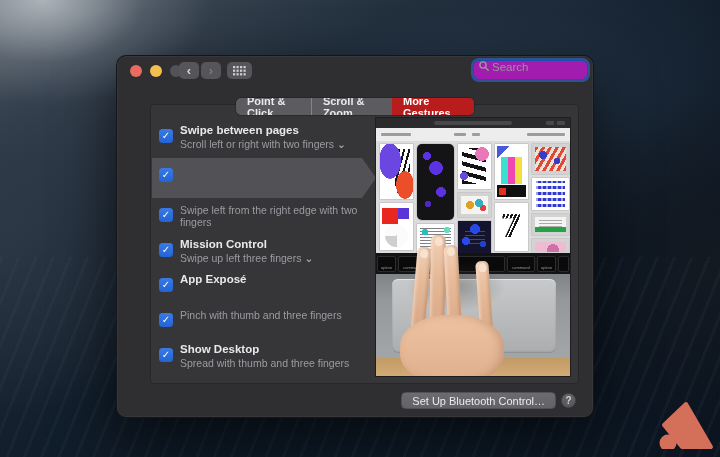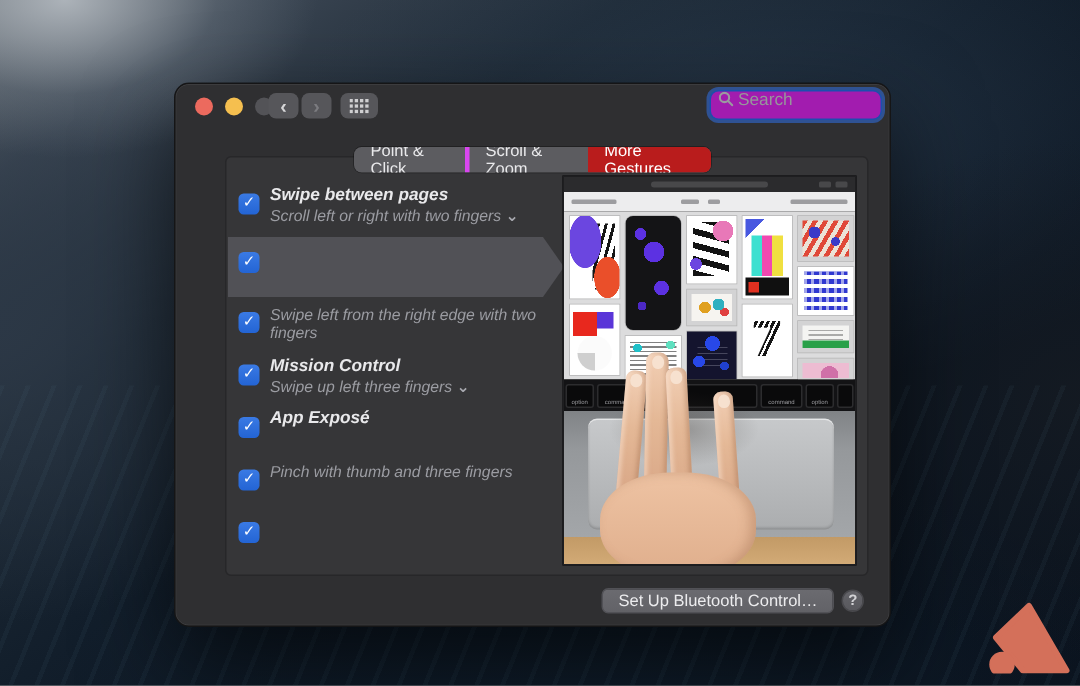--- a/index.html
+++ b/index.html
@@ -39,36 +39,36 @@
     background:#a21caf; border-radius:5px; display:flex; align-items:flex-start; padding:0 5px;
     box-shadow:0 0 0 1px #1c4fae, 0 0 0 3px rgba(47,111,228,.55); }
   .searchfield input { flex:1; min-width:0; background:transparent; border:0; outline:0;
     font-family:inherit; font-size:11.5px; color:#e8e8ea; }
   .searchfield input::placeholder { color:#96969b; }
 
   
   .tabs { position:absolute; top:42px; left:50%; transform:translateX(-50%);
     display:flex; height:17px; border-radius:5px; overflow:hidden; background:#5c5c60;
     font-size:11px; z-index:3; box-shadow:0 0 0 .5px rgba(0,0,0,.4); }
-  .tab { display:flex; align-items:center; padding:0 11px; color:#e9e9eb; font-weight:400; }
-  .tab + .tab { border-left:3px solid #d946ef; }
+  .tab { display:flex; align-items:center; padding:0 11px; color:#e9e9eb; font-weight:700; }
+  .tab + .tab { border-left:1px solid #d946ef; }
   .tab.selected { background:#b91c1c; color:#fff; border-left:none; }
 
   
   .panel { position:absolute; left:33px; top:48px; width:429px; height:280px;
     background:#363638; border:1px solid #272729; border-radius:4px; }
 
   .highlight { position:absolute; left:1px; top:53px; width:224px; height:40px; background:#515156;
     clip-path:polygon(0 0, 210px 0, 224px 50%, 210px 100%, 0 100%); }
 
   .row { position:absolute; left:0; width:224px; display:flex; align-items:flex-start; }
   .checkbox { width:14px; height:14px; margin-left:8px; margin-top:6px; border-radius:3.5px;
     background:linear-gradient(180deg,#3a7ae4,#2364d4); display:flex; align-items:center; justify-content:center;
     color:#fff; font-size:10px; font-weight:700; line-height:1; flex:0 0 auto; }
-  .rowtext { margin-left:7px; padding-top:1px;font-style:italic; }
+  .rowtext { margin-left:7px; padding-top:1px; }
   .rowtitle { font-size:11.5px; font-weight:700; color:#e9e9eb; line-height:13px; }
   .rowsub { font-size:10.5px; color:#9b9ca2; line-height:12px; margin-top:1px; }
   .rowsub .chev { margin-left:3px; font-weight:700; color:#a8a9af; }
 
   
   .preview { position:absolute; left:224px; top:12px; width:196px; height:260px;
     overflow:hidden; background:#000; border:1px solid #1e1e20; }
   .rec-titlebar { position:relative; height:10px; background:#2b2b2d; }
   .rec-pill { position:absolute; left:50%; top:3px; transform:translateX(-50%); width:78px; height:4px; background:#48484a; border-radius:2px; }
   .rec-btn { position:absolute; top:3px; width:8px; height:4px; background:#48484a; border-radius:1px; }
@@ -294,20 +294,24 @@
         </span>
       <span class="rowtext">
         <div class="rowsub">Pinch with thumb and three fingers</div>
       </span>
     </div>
 
     <div class="row" style="top:237px">
       <span class="checkbox">
           <span>✓</span>
         </span>
+      <span class="rowtext">
+        <div class="rowtitle">Show Desktop</div>
+        <div class="rowsub">Spread with thumb and three fingers</div>
+      </span>
     </div>
 
     <div class="preview">
       <div class="rec-titlebar">
         <span class="rec-pill"></span>
         <span class="rec-btn b1"></span>
         <span class="rec-btn b2"></span>
       </div>
       <div class="rec-toolbar">
         <span class="bartxt bt1"></span>

